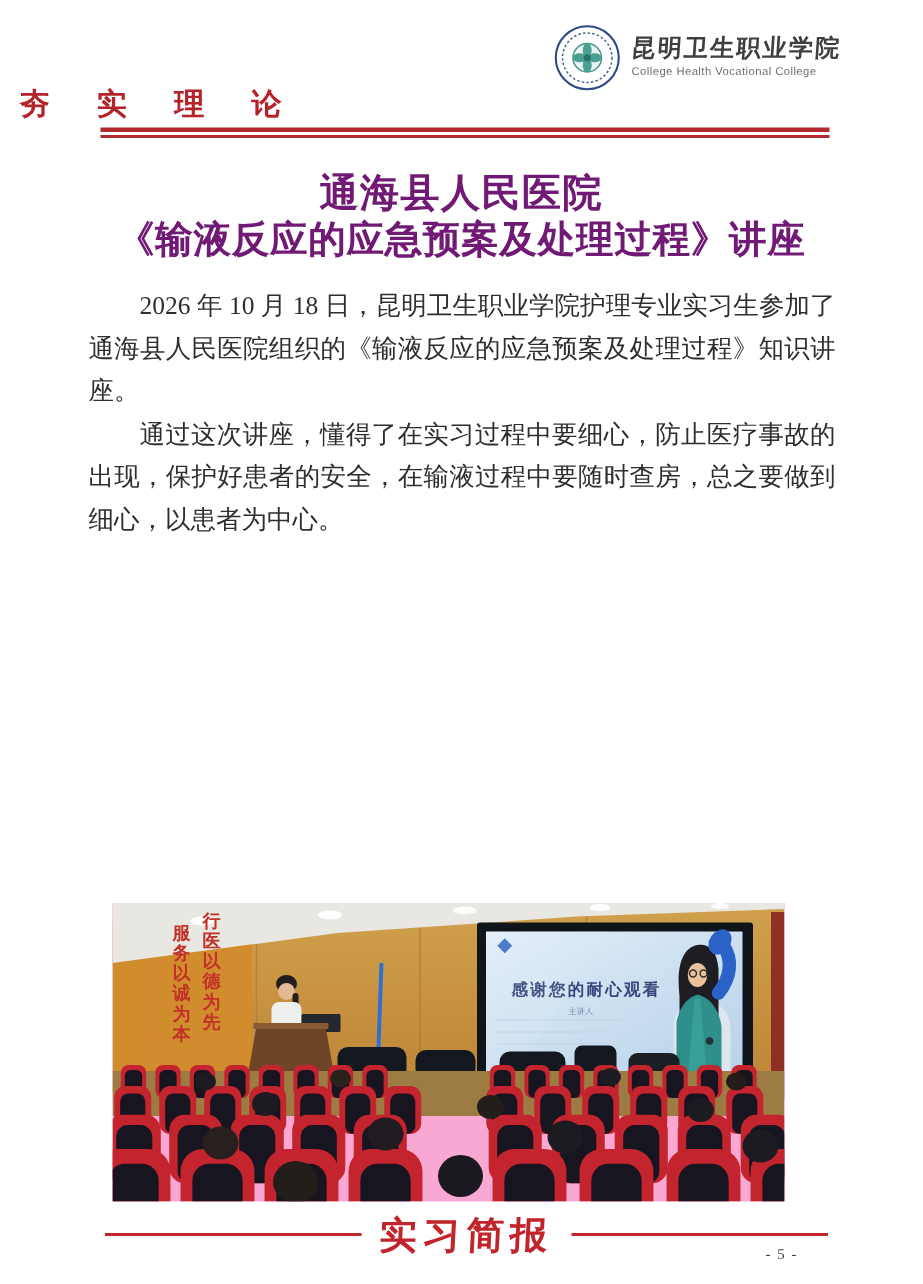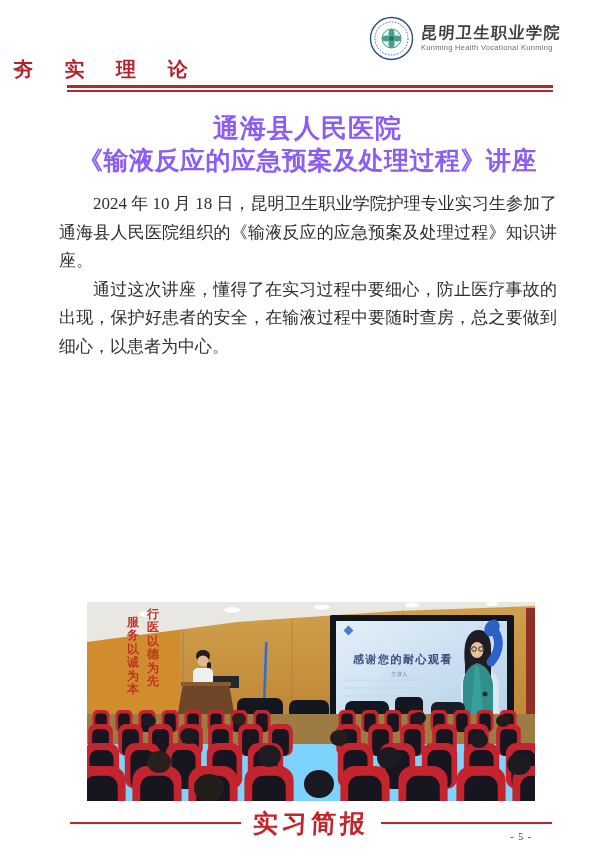--- a/index.html
+++ b/index.html
@@ -19,30 +19,30 @@
     font-family:"Liberation Sans",sans-serif;}
   .section-title{position:absolute;top:56px;left:0;width:100%;
     font-family:"Liberation Sans","DejaVu Sans",sans-serif;font-weight:bold;
     font-size:20px;color:#b5232a;letter-spacing:13px;text-indent:13px;}
   .divider{position:absolute;top:85px;left:67px;width:486px;}
   .rule-thick{height:3px;background:#b02a2e;}
   .rule-thin{height:1.5px;background:#b02a2e;margin-top:2px;}
 
   
   .article-title{position:absolute;top:112px;left:0;width:100%;text-align:center;
-    font-weight:bold;color:#8b5cf6;line-height:1.28;}
+    font-weight:bold;color:#701a75;line-height:1.28;}
   .article-title .t1{font-size:26px;letter-spacing:1px;}
   .article-title .t2{font-size:25px;letter-spacing:0.5px;}
   .body-text{position:absolute;top:190px;left:59px;width:498px;
     font-size:17px;line-height:28.6px;text-align:justify;color:#2e2e2e;}
   .body-text p{margin:0;text-indent:2em;}
 
   
-  .photo{position:absolute;top:602px;left:87px;width:448px;height:199px;margin:0;
-    overflow:hidden;background:#7dd3fc;}
+  .photo{position:absolute;top:602px;left:75px;width:448px;height:199px;margin:0;
+    overflow:hidden;background:#f9a8d4;}
   .photo svg{display:block;width:100%;height:100%;}
 
   
   .footer-banner{position:absolute;top:806px;left:70px;width:482px;height:34px;
     display:flex;align-items:center;gap:12px;}
   .fline{flex:1 1 auto;height:2.5px;background:#c2242b;}
   .fname{flex:0 0 auto;font-size:25px;font-weight:bold;color:#c2242b;
     letter-spacing:4px;transform:skewX(-3deg);}
   .page-number{position:absolute;top:831px;right:83px;font-size:10px;color:#3c3c3c;
     letter-spacing:1px;font-family:"Liberation Serif",serif;}
@@ -60,38 +60,38 @@
       <g fill="#49a091">
         <ellipse cx="22.5" cy="17.5" rx="3" ry="4.6"></ellipse>
         <ellipse cx="22.5" cy="27.5" rx="3" ry="4.6"></ellipse>
         <ellipse cx="17.5" cy="22.5" rx="4.6" ry="3"></ellipse>
         <ellipse cx="27.5" cy="22.5" rx="4.6" ry="3"></ellipse>
       </g>
       <circle cx="22.5" cy="22.5" r="2.4" fill="#2c6e63"></circle>
     </svg>
     <div class="logo-text">
       <span class="college-cn">昆明卫生职业学院</span>
-      <span class="college-en">Kunming Health Vocational Kunming</span>
+      <span class="college-en">College Health Vocational College</span>
     </div>
   </div>
 
   <div class="section-title">夯 实 理 论</div>
 
   <div class="divider">
     <div class="rule-thick"></div>
     <div class="rule-thin"></div>
   </div>
 
   <div class="article-title">
     <div class="t1">通海县人民医院</div>
     <div class="t2">《输液反应的应急预案及处理过程》讲座</div>
   </div>
 
   <div class="body-text">
-    <p>2024 年 10 月 18 日，昆明卫生职业学院护理专业实习生参加了通海县人民医院组织的《输液反应的应急预案及处理过程》知识讲座。</p>
+    <p>2026 年 10 月 18 日，昆明卫生职业学院护理专业实习生参加了通海县人民医院组织的《输液反应的应急预案及处理过程》知识讲座。</p>
     <p>通过这次讲座，懂得了在实习过程中要细心，防止医疗事故的出现，保护好患者的安全，在输液过程中要随时查房，总之要做到细心，以患者为中心。</p>
   </div>
 
   <figure class="photo">
     <svg viewBox="0 0 448 199" preserveAspectRatio="none">
       <defs>
         <linearGradient id="wood" x1="0" y1="0" x2="0" y2="1">
           <stop offset="0" stop-color="#d0a14d"></stop>
             <stop offset="1" stop-color="#bd8334"></stop>
         </linearGradient>

